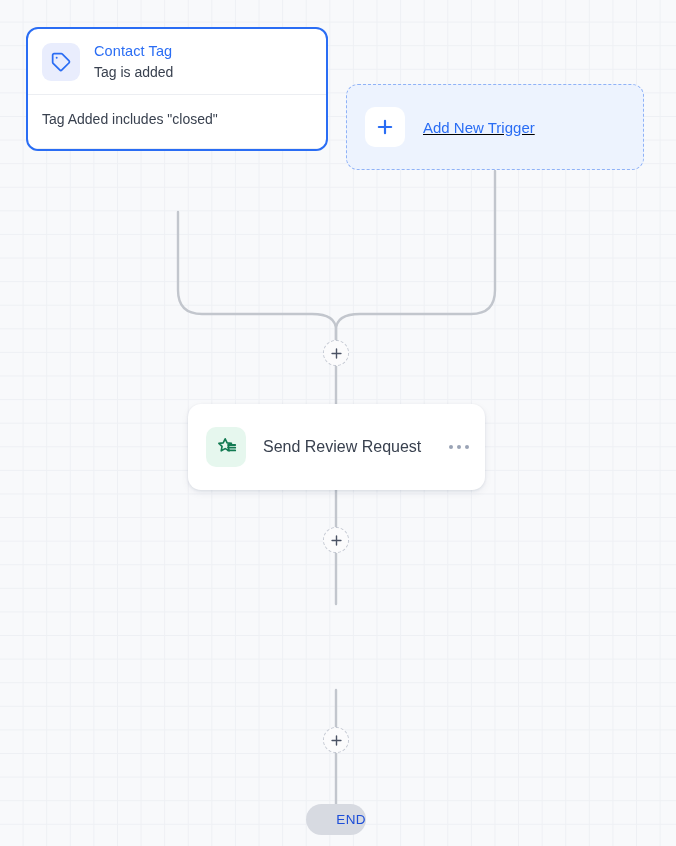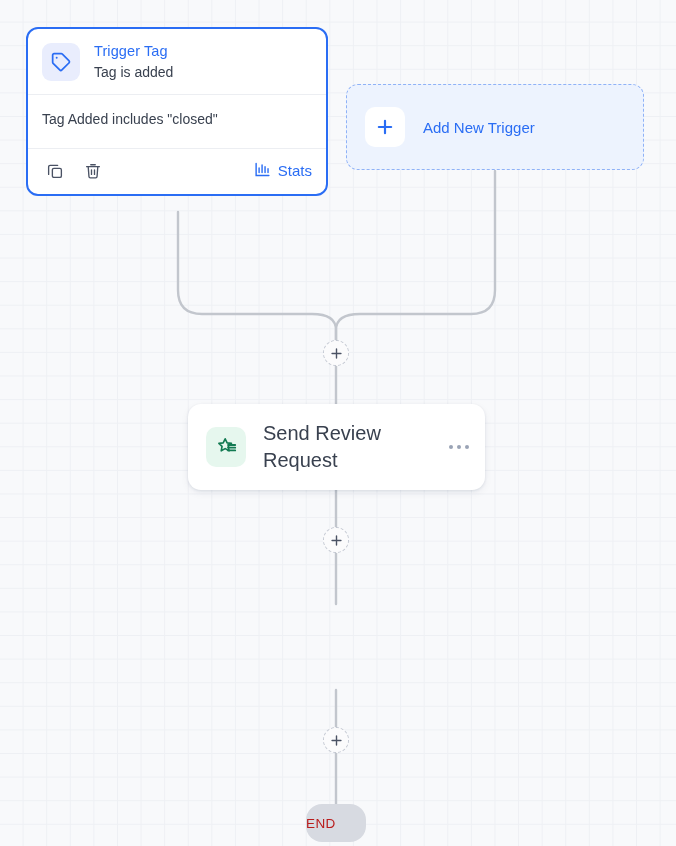--- a/index.html
+++ b/index.html
@@ -120,20 +120,21 @@
     width: 298px;
     height: 86px;
     border: 1.6px dashed #8fb2f7;
     border-radius: 12px;
     background: #edf3fe;
     display: flex;
     align-items: center;
     padding-left: 18px;
     box-sizing: border-box;
     cursor: pointer;
+    text-decoration: underline;
   }
   .add-plus-box {
     width: 40px;
     height: 40px;
     background: #ffffff;
     border-radius: 10px;
     display: flex;
     align-items: center;
     justify-content: center;
     flex: 0 0 auto;
@@ -167,21 +168,21 @@
     border-radius: 10px;
     background: #e6f7ee;
     display: flex;
     align-items: center;
     justify-content: center;
     flex: 0 0 auto;
   }
   .action-label {
     margin-left: 17px;
     color: #39414f;
-    font-size: 20px;
+    font-size: 16px;
     line-height: 1.35;
     flex: 1 1 auto;
     padding-right: 8px;
   }
   .dots {
     display: flex;
     align-items: center;
     gap: 4px;
     flex: 0 0 auto;
     cursor: pointer;
@@ -211,29 +212,29 @@
   #plus-1 { left: 323px; top: 340px; }
   #plus-2 { left: 323px; top: 527px; }
   #plus-3 { left: 323px; top: 727px; }
 
   
   .end-pill {
     position: absolute;
     left: 306px;
     top: 804px;
     width: 60px;
-    height: 38px;
+    height: 31px;
     border-radius: 16px;
     background: #d7dae1;
-    color: #b91c1c;
+    color: #1d4ed8;
     font-size: 13.5px;
     letter-spacing: .4px;
     display: flex;
     align-items: center;
-    justify-content: flex-start;
+    justify-content: flex-end;
   }
 </style>
 </head>
 <body>
 
 <div id="canvas">
 
   <svg id="wires" viewBox="0 0 676 846" xmlns="http://www.w3.org/2000/svg">
     <g fill="none" stroke="#c2c6cd" stroke-width="2.4" stroke-linecap="round">
 
@@ -256,54 +257,29 @@
   <div class="trigger-card">
 
     <div class="trigger-head">
       <div class="tag-badge">
         <svg width="22" height="22" viewBox="0 0 24 24" fill="none" stroke="#2a6df4" stroke-width="1.9" stroke-linecap="round" stroke-linejoin="round">
           <path d="M20.6 13.1 13 20.7a1.7 1.7 0 0 1-2.4 0l-7.2-7.2A1.7 1.7 0 0 1 2.9 12.3V4.4A1.5 1.5 0 0 1 4.4 2.9h7.9c.45 0 .88.18 1.2.5l7.1 7.1a1.7 1.7 0 0 1 0 2.6z"></path>
           <circle cx="7.3" cy="7.3" r="1.05" fill="#2a6df4" stroke="none"></circle>
         </svg>
       </div>
       <div class="trigger-head-text">
-        <div class="trigger-title">Trigger Tag</div>
+        <div class="trigger-title">Contact Tag</div>
         <div class="trigger-sub">Tag is added</div>
       </div>
     </div>
 
     <div class="trigger-body">
       <div class="trigger-condition">Tag Added includes "closed"</div>
     </div>
 
-    <div class="trigger-foot">
-      <div class="foot-icon">
-        <svg width="18" height="18" viewBox="0 0 24 24" fill="none" stroke="#4a5264" stroke-width="1.8" stroke-linecap="round" stroke-linejoin="round">
-          <rect x="8.5" y="8.5" width="12" height="12" rx="2"></rect>
-          <path d="M15.5 4.5H5.5a2 2 0 0 0-2 2v10"></path>
-        </svg>
-      </div>
-      <div class="foot-icon">
-        <svg width="18" height="18" viewBox="0 0 24 24" fill="none" stroke="#4a5264" stroke-width="1.8" stroke-linecap="round" stroke-linejoin="round">
-          <path d="M3.5 6.2h17"></path>
-          <path d="M9 3.6h6"></path>
-          <path d="M5.6 6.2l1 13.1a1.9 1.9 0 0 0 1.9 1.8h7a1.9 1.9 0 0 0 1.9-1.8l1-13.1"></path>
-          <path d="M10 10.5v6M14 10.5v6"></path>
-        </svg>
-      </div>
-      <div class="stats-link">
-        <span>
-          <svg width="17" height="17" viewBox="0 0 24 24" fill="none" stroke="#2a6df4" stroke-width="2" stroke-linecap="round">
-            <path d="M3 3.5v17h18"></path>
-            <path d="M7.2 16.2V9.8M11.4 16.2V5.6M15.6 16.2v-8M19.8 16.2V11"></path>
-          </svg>
-        </span>
-        <span class="stats-label">Stats</span>
-      </div>
-    </div>
   </div>
 
   <div class="add-trigger">
     <div class="add-plus-box">
       <svg width="20" height="20" viewBox="0 0 24 24" fill="none" stroke="#2a6df4" stroke-width="2.6" stroke-linecap="round">
         <path d="M12 4.6v14.8M4.6 12h14.8"></path>
       </svg>
     </div>
     <div class="add-trigger-label">Add New Trigger</div>
   </div>

